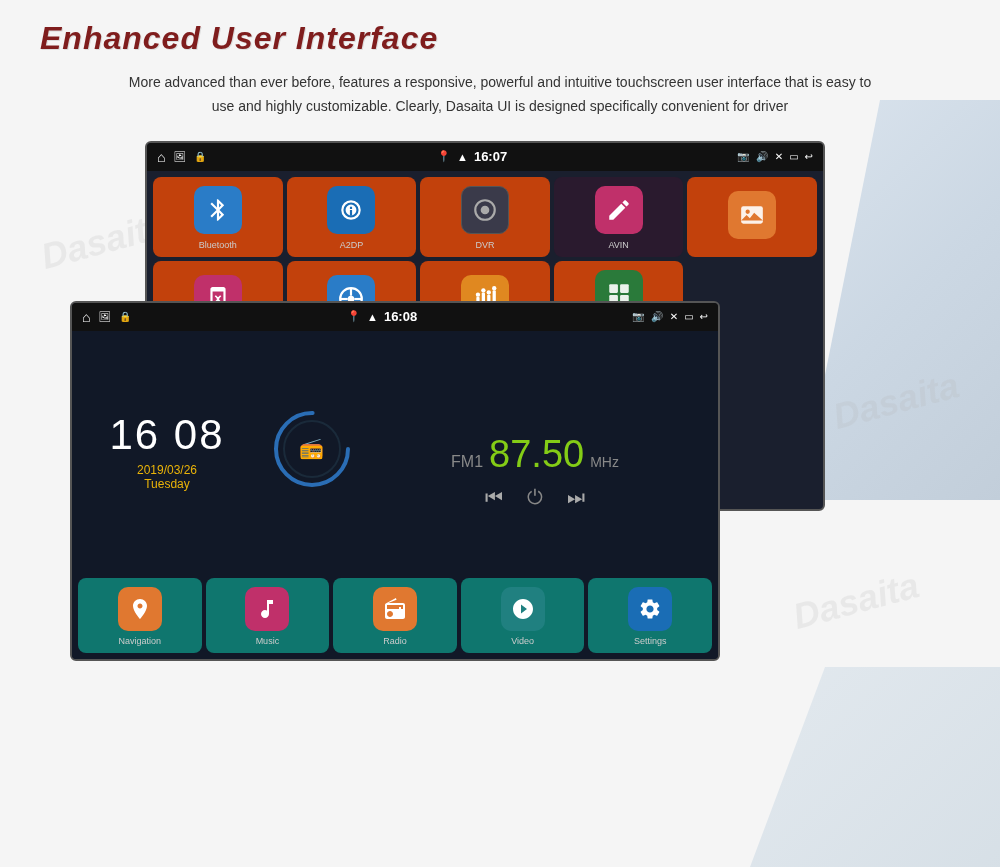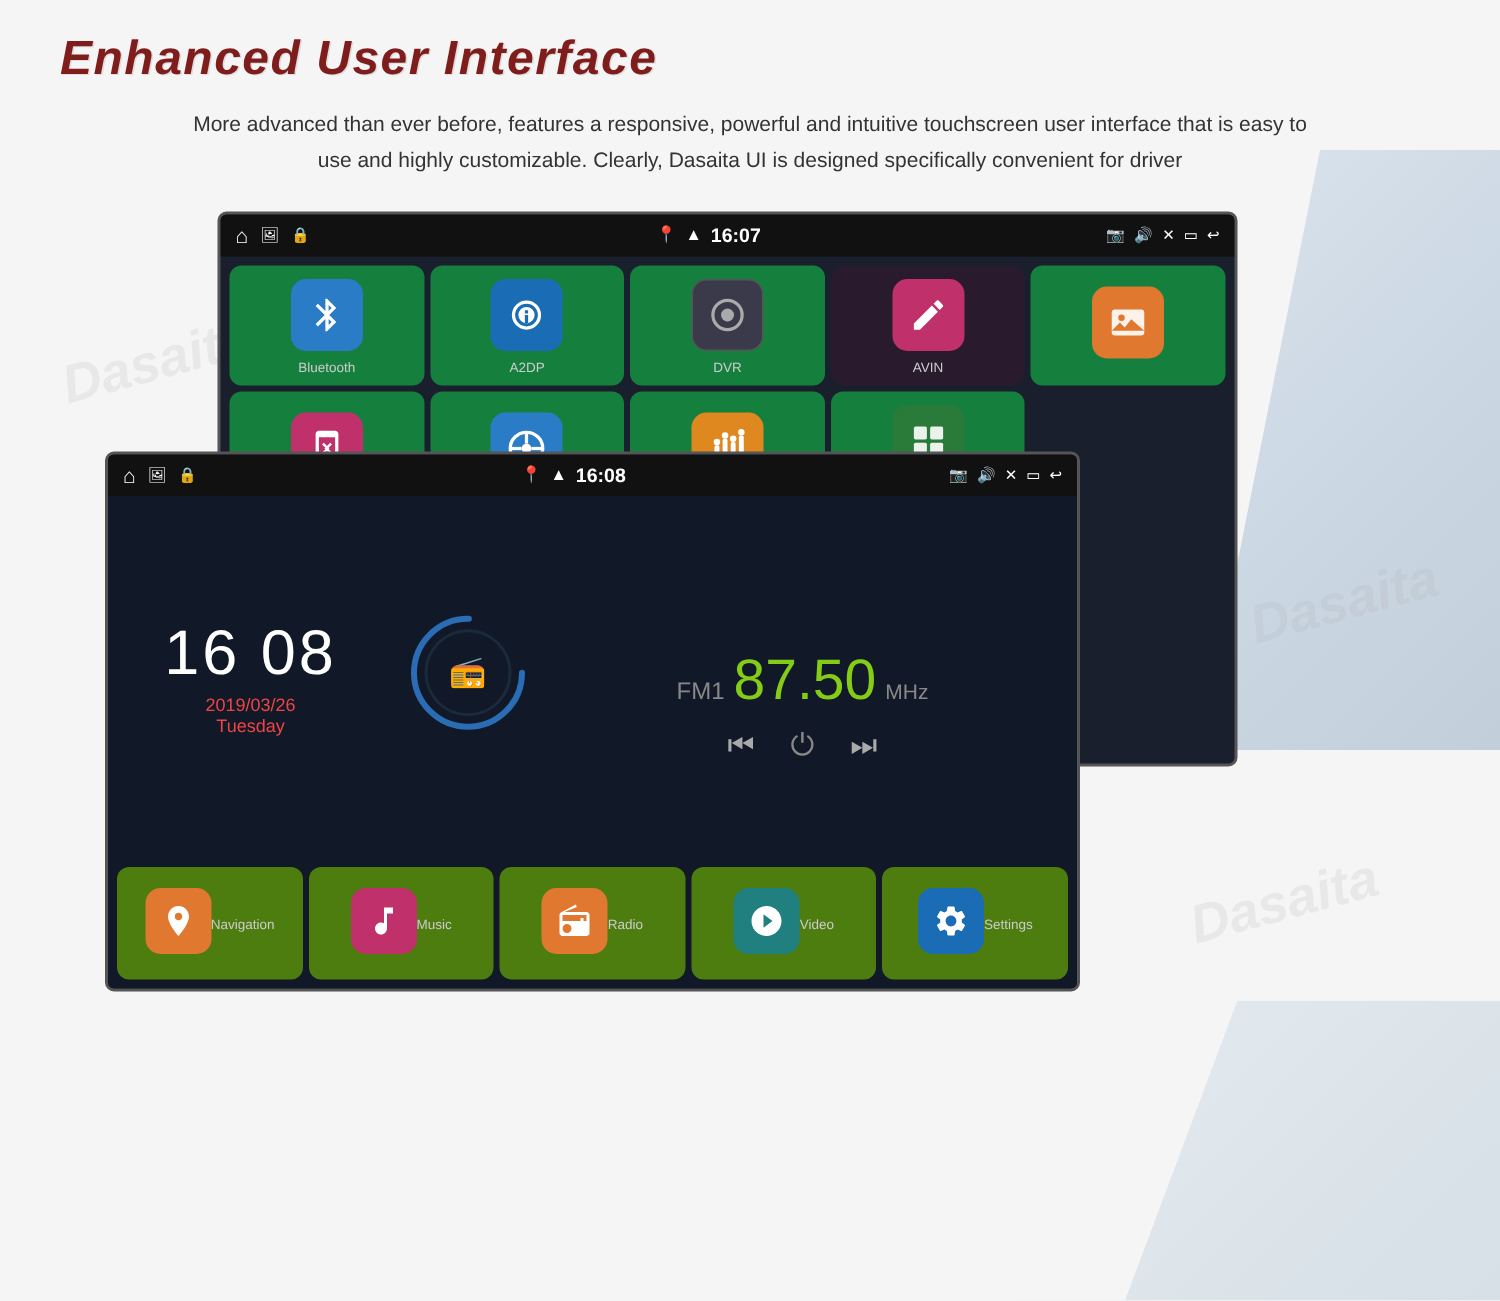--- a/index.html
+++ b/index.html
@@ -124,21 +124,21 @@
 
     
     .app-grid {
       display: grid;
       grid-template-columns: repeat(5, 1fr);
       gap: 4px;
       padding: 6px;
     }
 
     .app-tile {
-      background: #15803d;
+      background: #c2410c;
       border-radius: 8px;
       display: flex;
       flex-direction: column;
       align-items: center;
       justify-content: center;
       padding: 8px 4px 6px;
       cursor: pointer;
       min-height: 80px;
     }
 
@@ -180,21 +180,21 @@
 
     .clock-time {
       font-size: 42px;
       color: #fff;
       font-weight: 300;
       letter-spacing: 2px;
     }
 
     .clock-date {
       font-size: 12px;
-      color: #ef4444;
+      color: #eab308;
       margin-top: 4px;
       text-align: center;
     }
 
     .radio-section {
       background: #111827;
       padding: 10px 16px;
       flex: 1;
       display: flex;
       flex-direction: column;
@@ -245,24 +245,24 @@
     
     .bottom-app-row {
       display: grid;
       grid-template-columns: repeat(5, 1fr);
       gap: 4px;
       padding: 6px;
       background: #111827;
     }
 
     .bottom-tile {
-      background: #4d7c0f;
+      background: #0f766e;
       border-radius: 8px;
       display: flex;
-      flex-direction: row;
+      flex-direction: column;
       align-items: center;
       justify-content: center;
       padding: 8px 4px 6px;
       cursor: pointer;
       min-height: 75px;
     }
 
     .bottom-app-icon {
       width: 44px;
       height: 44px;

